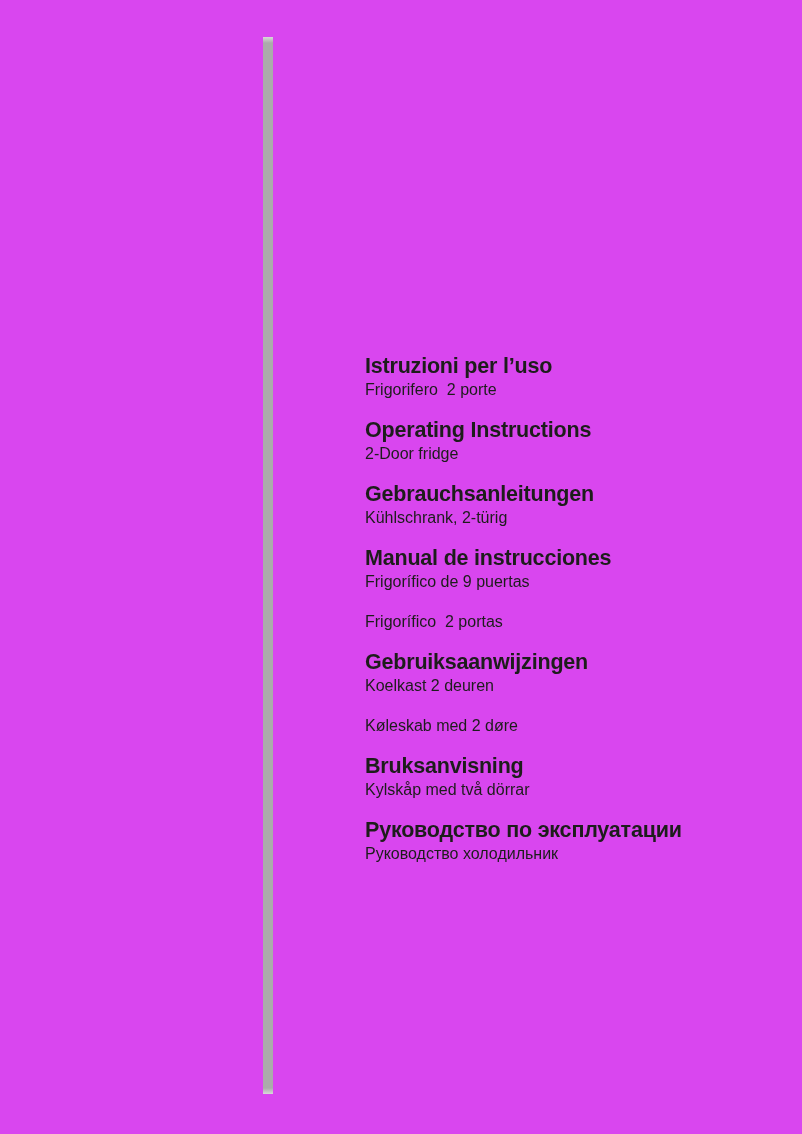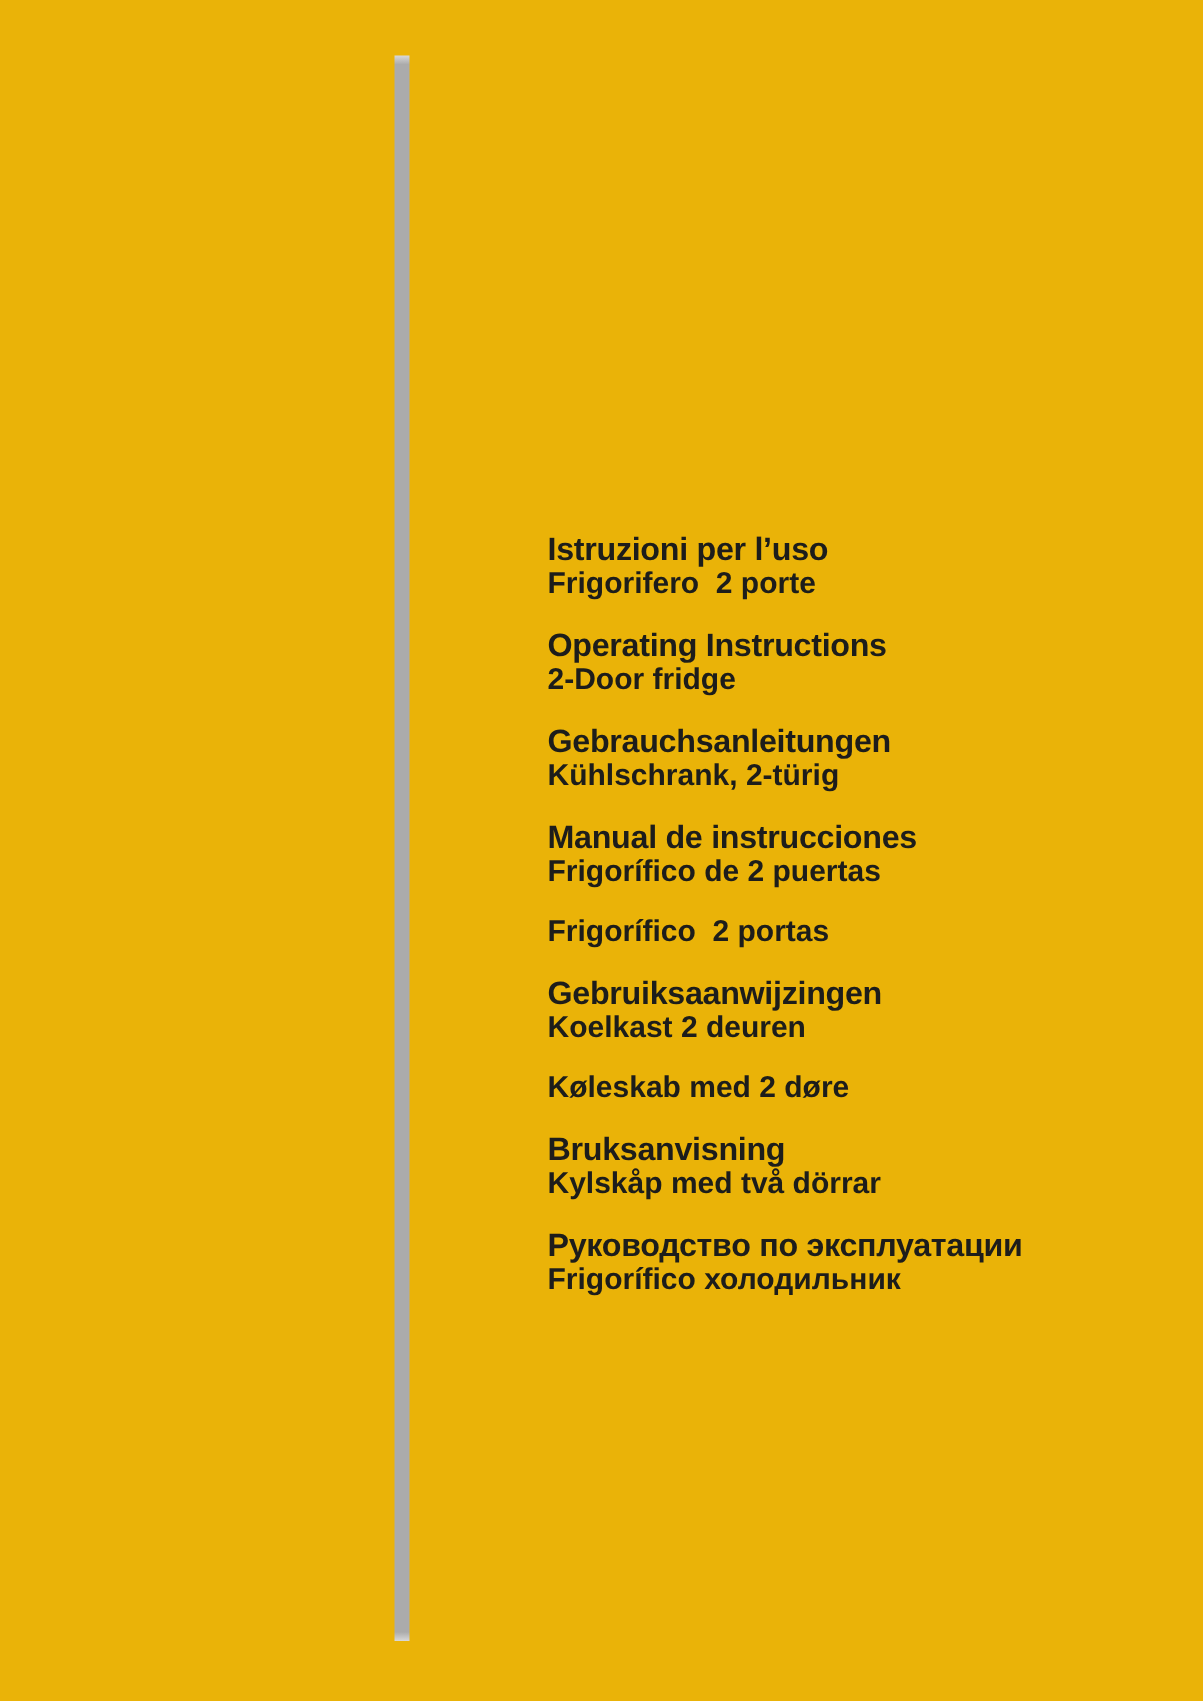--- a/index.html
+++ b/index.html
@@ -11,21 +11,21 @@
     height: 1134px;
     background: #ffffff;
     position: relative;
     overflow: hidden;
     font-family: "Liberation Sans", sans-serif;
     color: #1d1d1b;
   }
   .page {
     position: absolute;
     inset: 0;
-    background: #eab308;
+    background: #d946ef;
   }
   .divider-bar {
     position: absolute;
     left: 263px;
     top: 37px;
     width: 10px;
     height: 1057px;
     background: linear-gradient(to bottom, #d9d9d9 0px, #ababab 6px, #ababab 1051px, #d9d9d9 1057px);
   }
   .titles {
@@ -43,24 +43,24 @@
   .title-block h2 {
     margin: 0;
     font-size: 21.5px;
     line-height: 24px;
     font-weight: bold;
     letter-spacing: -0.2px;
     white-space: pre;
   }
   .title-block p {
     margin: 0;
-    font-size: 20px;
+    font-size: 16px;
     line-height: 19px;
     padding-top: 2px;
-    font-weight: bold;
+    font-weight: normal;
     white-space: pre;
   }
 </style>
 </head>
 <body>
 
 <div class="page">
 
   <div class="divider-bar"></div>
 
@@ -77,21 +77,21 @@
     </div>
 
 
     <div class="title-block">
       <h2>Gebrauchsanleitungen</h2>
       <p>Kühlschrank, 2-türig</p>
     </div>
 
     <div class="title-block">
       <h2>Manual de instrucciones</h2>
-      <p>Frigorífico de 2 puertas</p>
+      <p>Frigorífico de 9 puertas</p>
     </div>
 
     <div class="title-block">
       <p>Frigorífico  2 portas</p>
     </div>
 
     <div class="title-block">
       <h2>Gebruiksaanwijzingen</h2>
       <p>Koelkast 2 deuren</p>
     </div>
@@ -100,17 +100,17 @@
       <p>Køleskab med 2 døre</p>
     </div>
 
     <div class="title-block">
       <h2>Bruksanvisning</h2>
       <p>Kylskåp med två dörrar</p>
     </div>
 
     <div class="title-block">
       <h2>Руководство по эксплуатации</h2>
-      <p>Frigorífico холодильник</p>
+      <p>Руководство холодильник</p>
     </div>
 
   </div>
 </div>
 
 </body></html>

